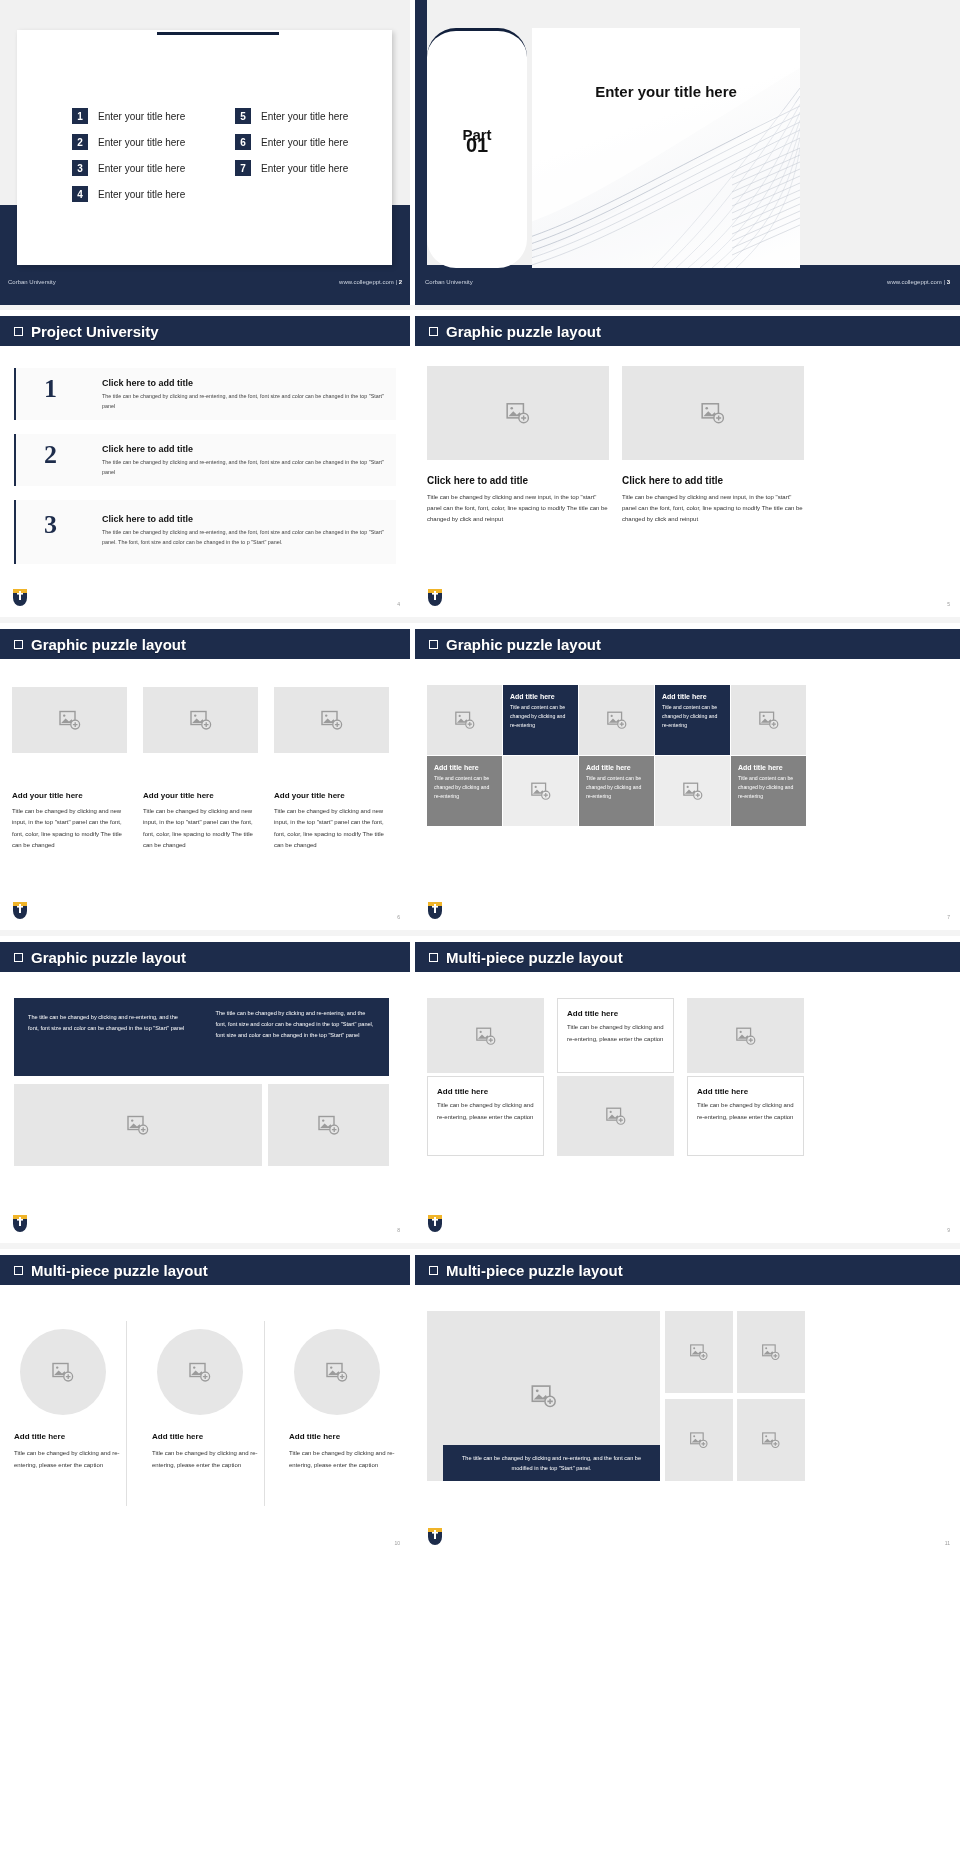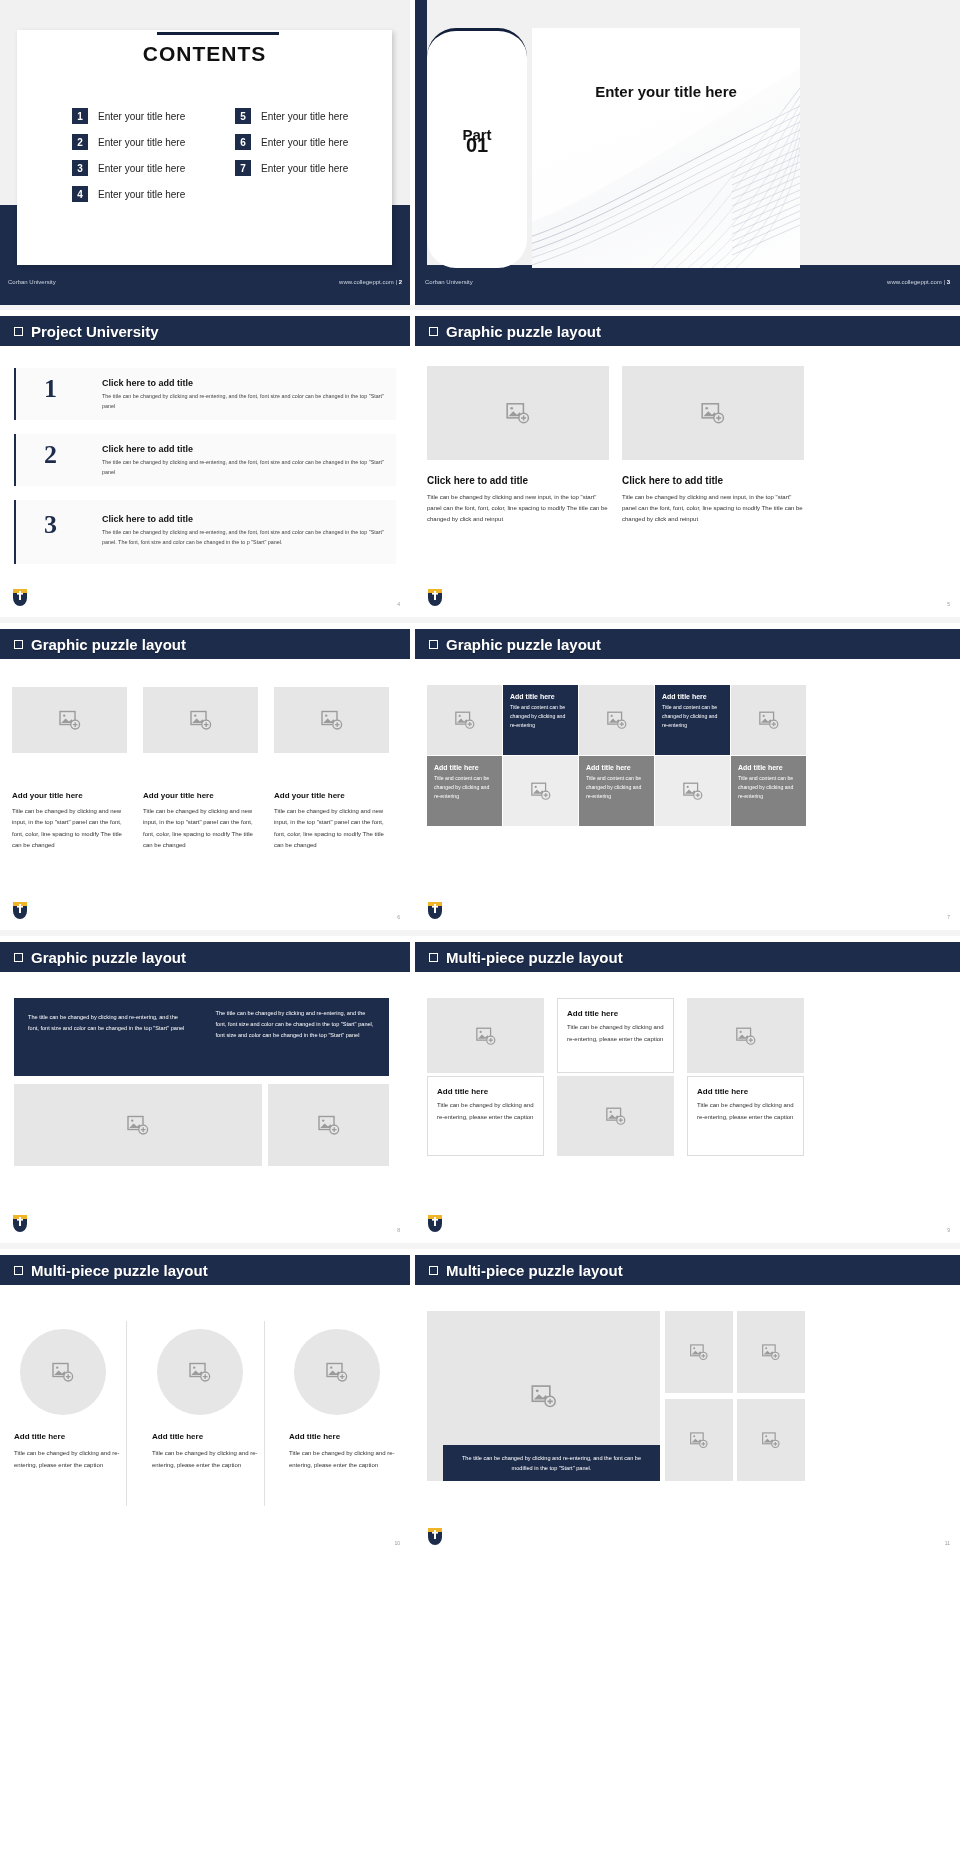--- a/index.html
+++ b/index.html
@@ -9,21 +9,20 @@
 </head>
 <body>
 
 <div style="position:absolute;left:0;top:0;width:960px;height:305px;">
 
   <div style="position:absolute;left:0;top:0;width:410px;height:305px;background:#f1f1f1;"></div>
   <div style="position:absolute;left:0;top:205px;width:410px;height:100px;background:#1d2c4b;"></div>
 
   <div style="position:absolute;left:17px;top:30px;width:375px;height:235px;background:#fff;box-shadow:2px 2px 5px rgba(0,0,0,.18);">
     <div style="position:absolute;left:140px;top:2px;width:122px;height:3px;background:#12203c;"></div>
-    <div style="position:absolute;left:0;top:12px;width:375px;text-align:center;font-size:21px;font-weight:bold;letter-spacing:1px;color:#111;">CONTENTS</div>
 
     <div style="position:absolute;left:55px;top:78px;">
       <div style="display:flex;align-items:center;margin-bottom:10px;">
         <span style="width:16px;height:16px;background:#1d2c4b;color:#fff;font-size:10px;font-weight:bold;display:flex;align-items:center;justify-content:center;margin-right:10px;">1</span>
         <span style="font-size:10px;color:#222;">Enter your title here</span>
       </div>
       <div style="display:flex;align-items:center;margin-bottom:10px;">
         <span style="width:16px;height:16px;background:#1d2c4b;color:#fff;font-size:10px;font-weight:bold;display:flex;align-items:center;justify-content:center;margin-right:10px;">2</span>
         <span style="font-size:10px;color:#222;">Enter your title here</span>
       </div>

